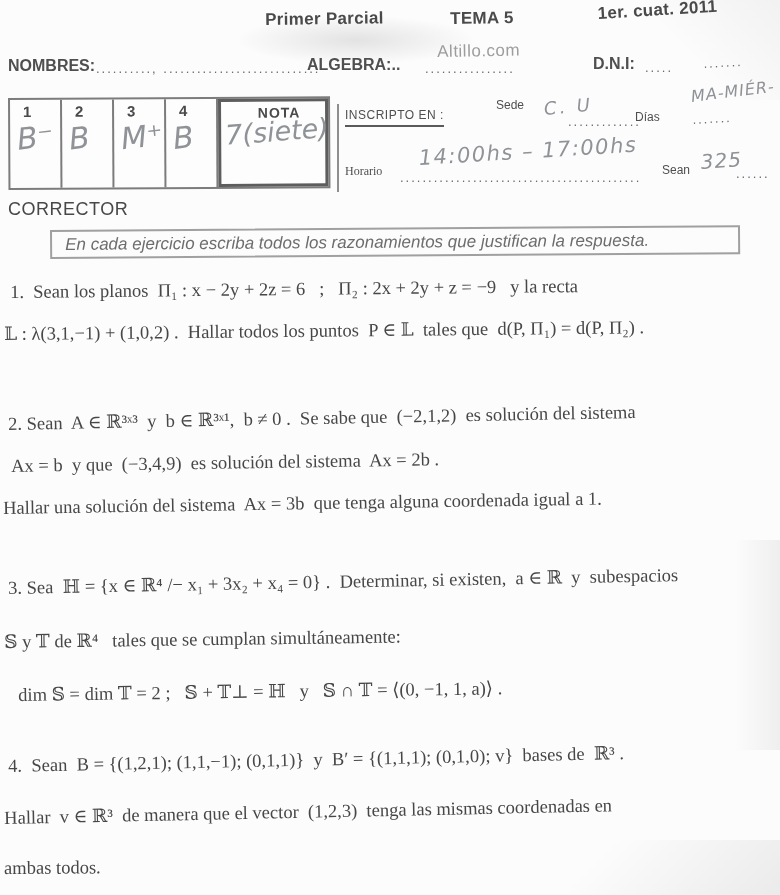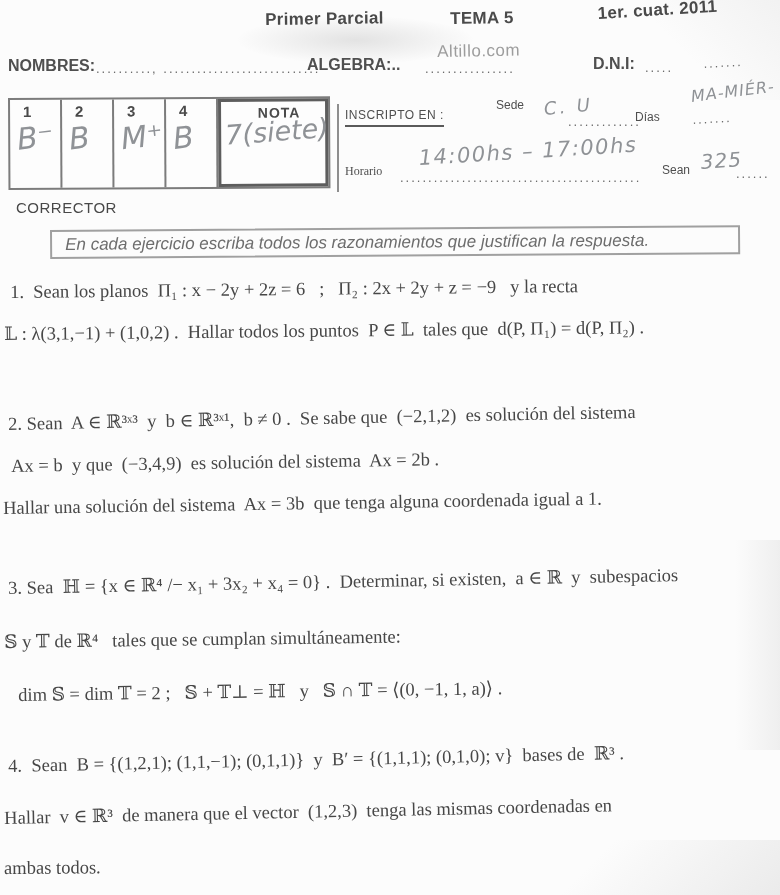--- a/index.html
+++ b/index.html
@@ -118,21 +118,21 @@
   <div class="abs hw" style="left:690px; top:87px; font-size:16px; transform:rotate(-7deg); letter-spacing:1px;">MA-MIÉR-</div>
   <div class="abs dots" style="left:692px; top:112px; transform:rotate(-3deg);">.......</div>
 
   <div class="abs small-lbl" style="left:345px; top:164px;font-family:Liberation Serif, serif;">Horario</div>
   <div class="abs dots" style="left:400px; top:170px;">...........................................</div>
   <div class="abs hw" style="left:418px; top:146px; font-size:21px; transform:rotate(-3.5deg); letter-spacing:1.5px;">14:00hs – 17:00hs</div>
   <div class="abs small-lbl" style="left:662px; top:163px;">Sean</div>
   <div class="abs hw" style="left:700px; top:150px; font-size:20px; transform:rotate(-4deg); letter-spacing:1px;">325</div>
   <div class="abs dots" style="left:736px; top:166px;">......</div>
 
-  <div class="abs" style="left:16px; top:199px; font-size:15px; letter-spacing:.5px; color:#484848;">CORRECTOR</div>
+  <div class="abs" style="left:8px; top:199px; font-size:18px; letter-spacing:.5px; color:#484848;">CORRECTOR</div>
 
   <div class="ibox">
     <div class="itxt">En cada ejercicio escriba todos los razonamientos que justifican la respuesta.</div>
   </div>
 
   <div class="prob" style="left:10px; top:282px; transform:rotate(-0.6deg);">1.  Sean los planos  Π₁ : x − 2y + 2z = 6   ;   Π₂ : 2x + 2y + z = −9   y la recta</div>
   <div class="prob" style="left:4px; top:323px; transform:rotate(-0.6deg);">𝕃 : λ(3,1,−1) + (1,0,2) .  Hallar todos los puntos  P ∈ 𝕃  tales que  d(P, Π₁) = d(P, Π₂) .</div>
 
   <div class="prob" style="left:8px; top:413px; transform:rotate(-1.1deg);">2. Sean  A ∈ ℝ³ˣ³  y  b ∈ ℝ³ˣ¹,  b ≠ 0 .  Se sabe que  (−2,1,2)  es solución del sistema</div>
   <div class="prob" style="left:11px; top:456px; transform:rotate(-0.9deg);">Ax = b  y que  (−3,4,9)  es solución del sistema  Ax = 2b .</div>

